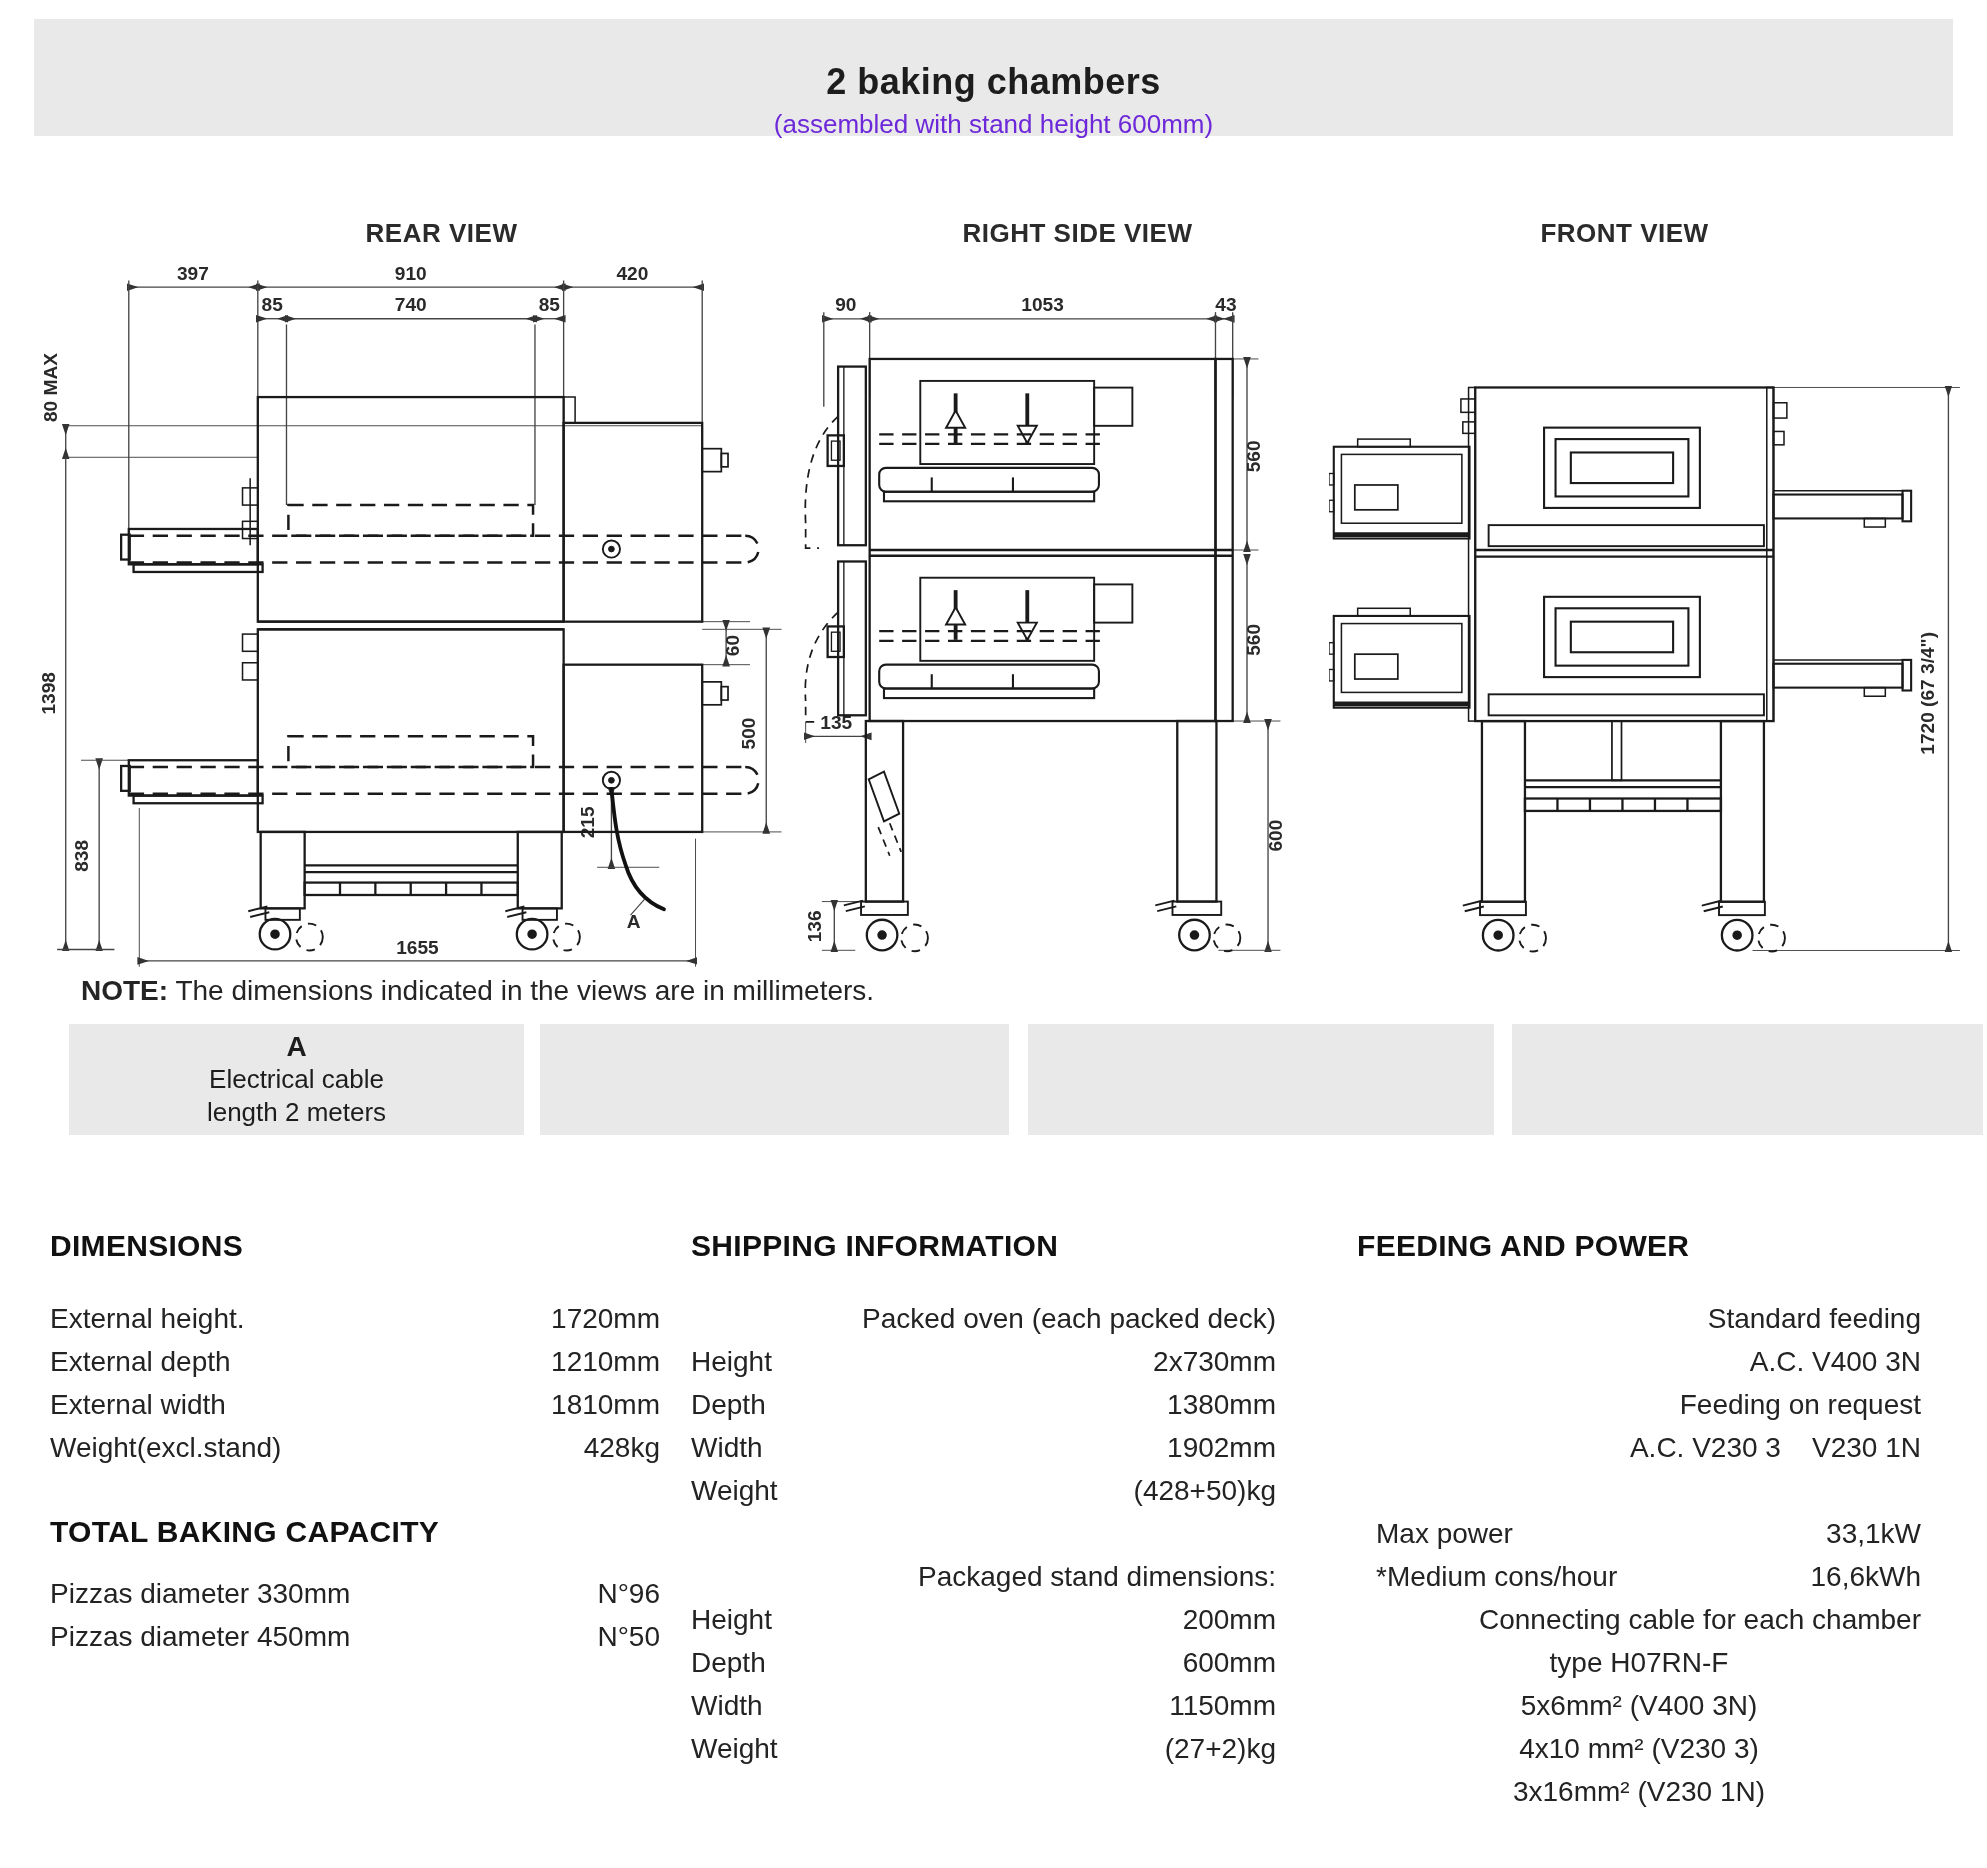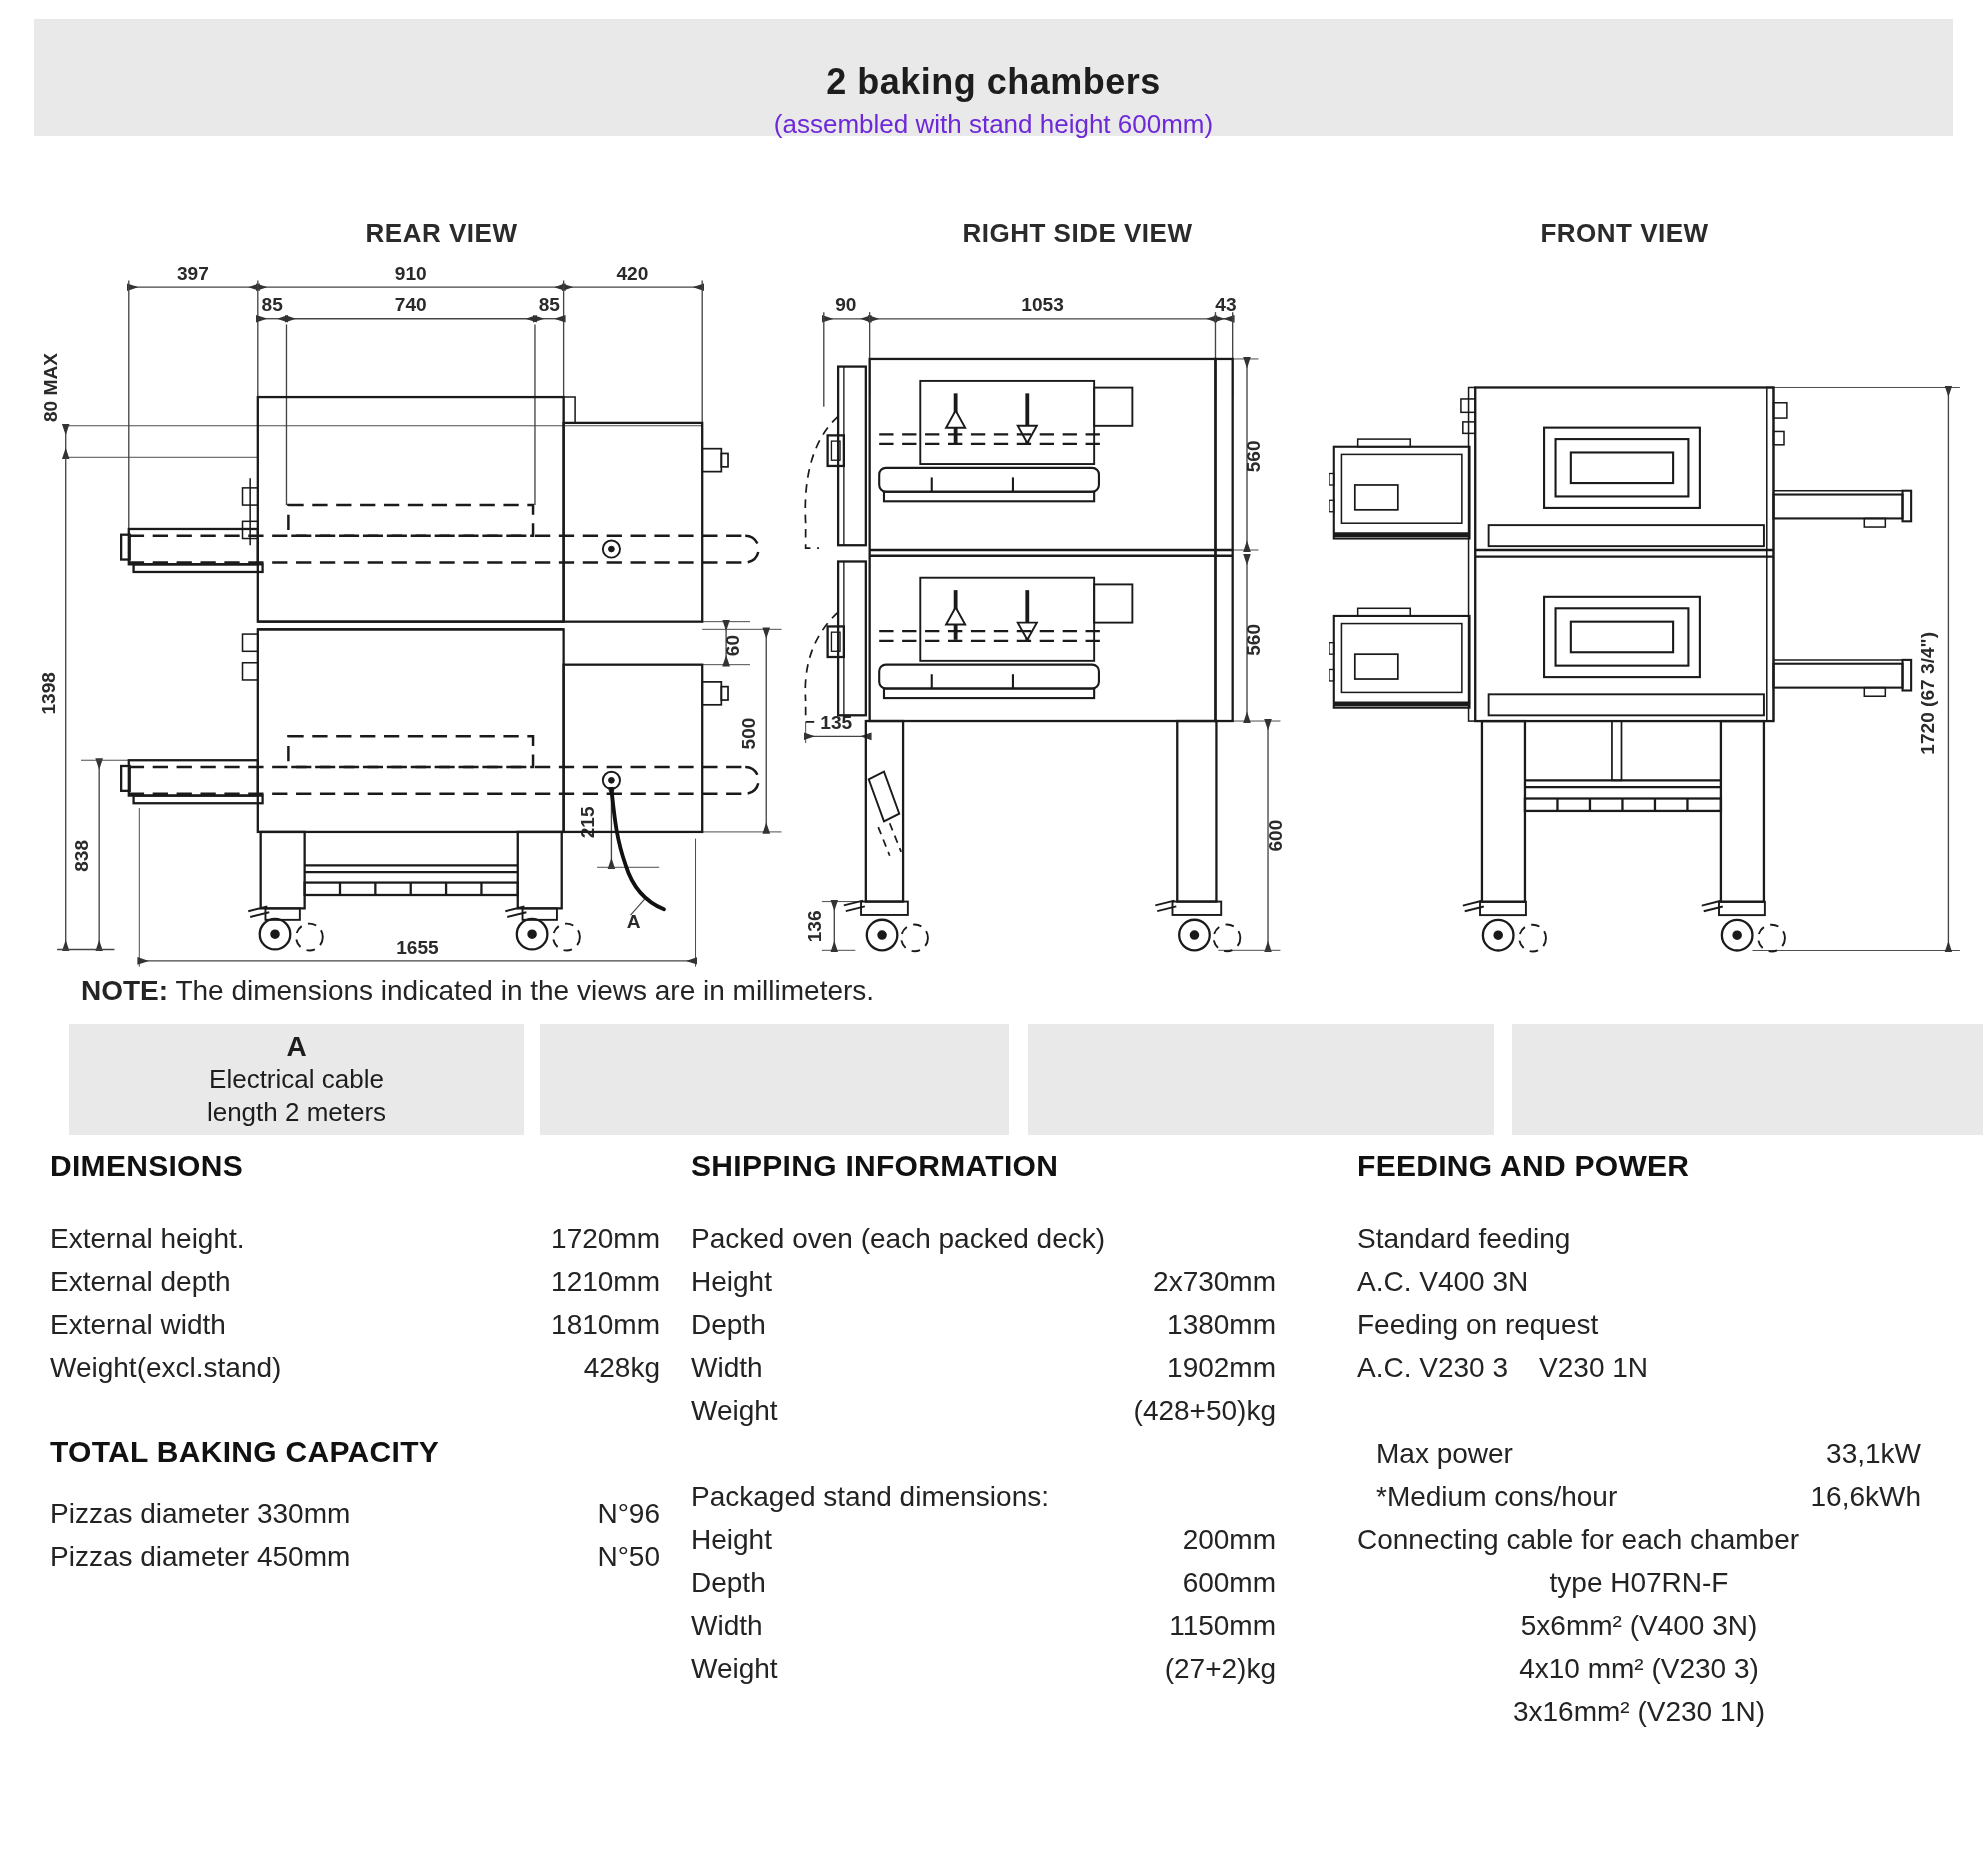--- a/index.html
+++ b/index.html
@@ -14,27 +14,27 @@
   .vt-rear{left:241px;} .vt-side{left:877px;} .vt-front{left:1424px;}
   svg text{font-family:"Liberation Sans",sans-serif;font-weight:bold;font-size:20px;fill:#2a2a2a;}
   .drw{position:absolute;top:244px;}
   .note{position:absolute;left:81px;top:975px;font-size:28px;color:#242424;}
   .note b{font-weight:bold;}
   .lgd{position:absolute;top:1024px;height:111px;background:#e9e9e9;}
   .lgd.b1{left:69px;width:455px;display:flex;flex-direction:column;align-items:center;justify-content:center;}
   .lgd.b2{left:540px;width:469px;} .lgd.b3{left:1028px;width:466px;} .lgd.b4{left:1512px;width:471px;}
   .lgd .k{font-size:28px;font-weight:bold;color:#1d1d1d;}
   .lgd .l{font-size:26px;color:#1d1d1d;line-height:32.5px;}
-  .col{position:absolute;top:1147px;font-size:28px;color:#232323;}
+  .col{position:absolute;top:1227px;font-size:28px;color:#232323;}
   .col1{left:50px;width:610px;} .col2{left:691px;width:585px;} .col3{left:1357px;width:564px;}
   .hd{font-size:30px;font-weight:bold;color:#111;line-height:38px;margin-bottom:38px;letter-spacing:0.3px;}
   .hd2{font-size:30px;font-weight:bold;color:#111;line-height:38px;margin:38px 0 27px 0;letter-spacing:0.3px;}
   .row{display:flex;justify-content:space-between;height:43px;align-items:flex-start;gap:26px;}
   .row .lbl{white-space:pre;}
-  .line{height:43px;white-space:pre;}
+  .line{height:43px;white-space:pre;text-align:right;}
   .ctr{height:43px;text-align:center;white-space:pre;}
   .ind{padding-left:19px;}
   .gap{height:43px;}
 </style>
 </head>
 <body>
 
 <div class="page">
 
   <div class="band">

